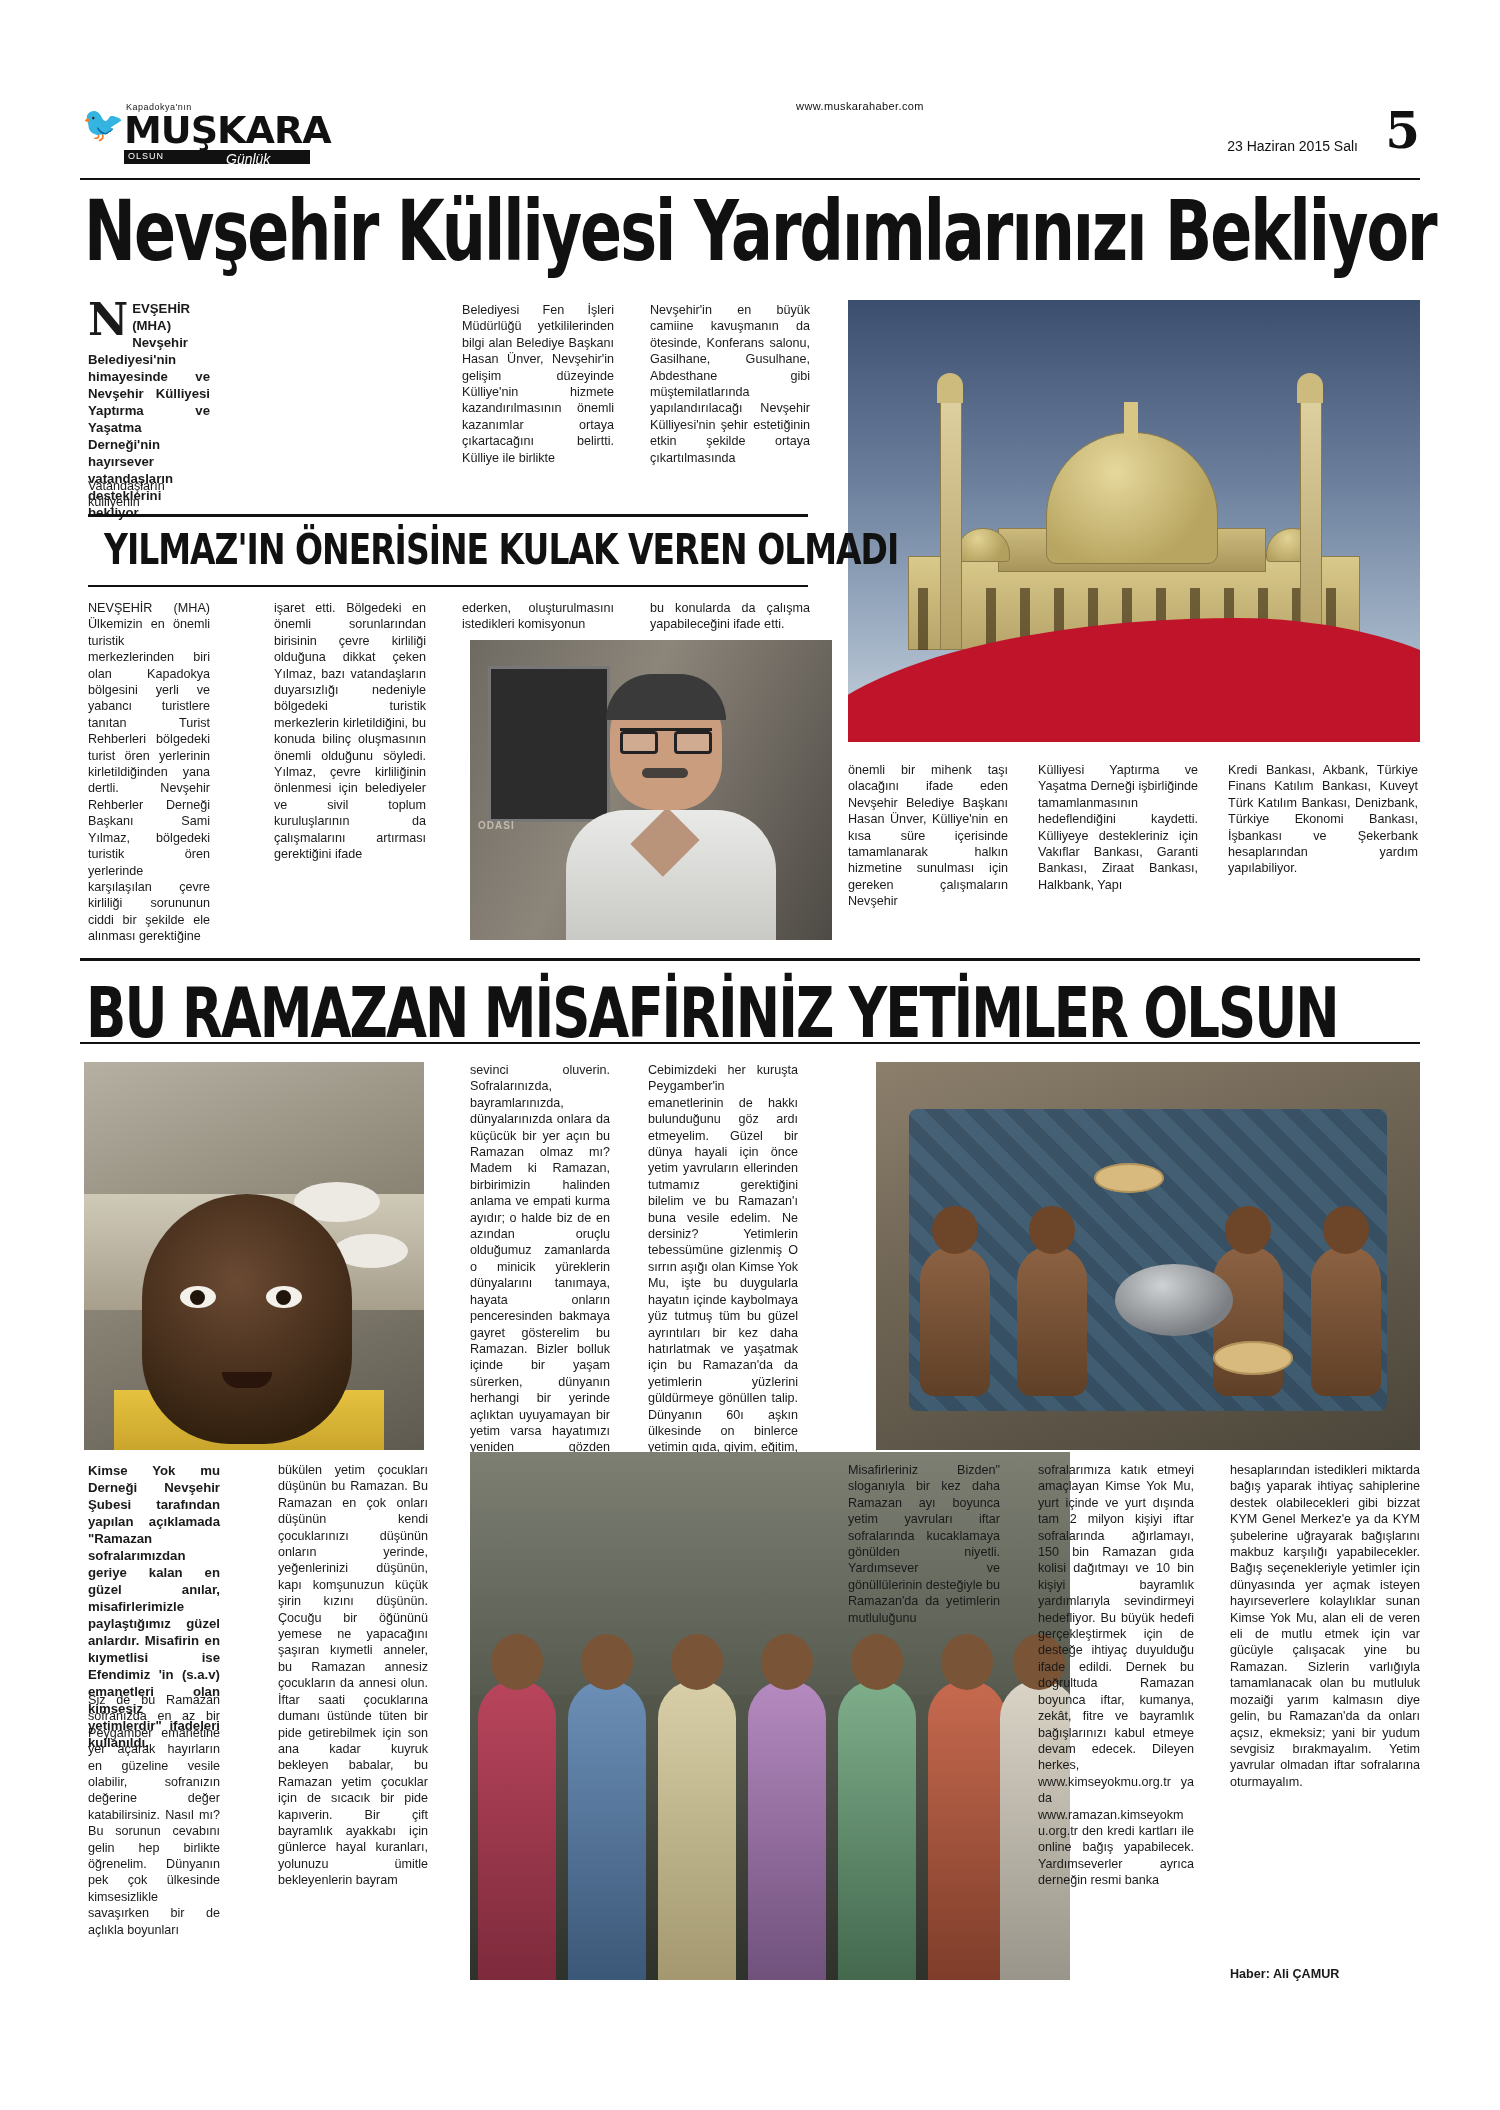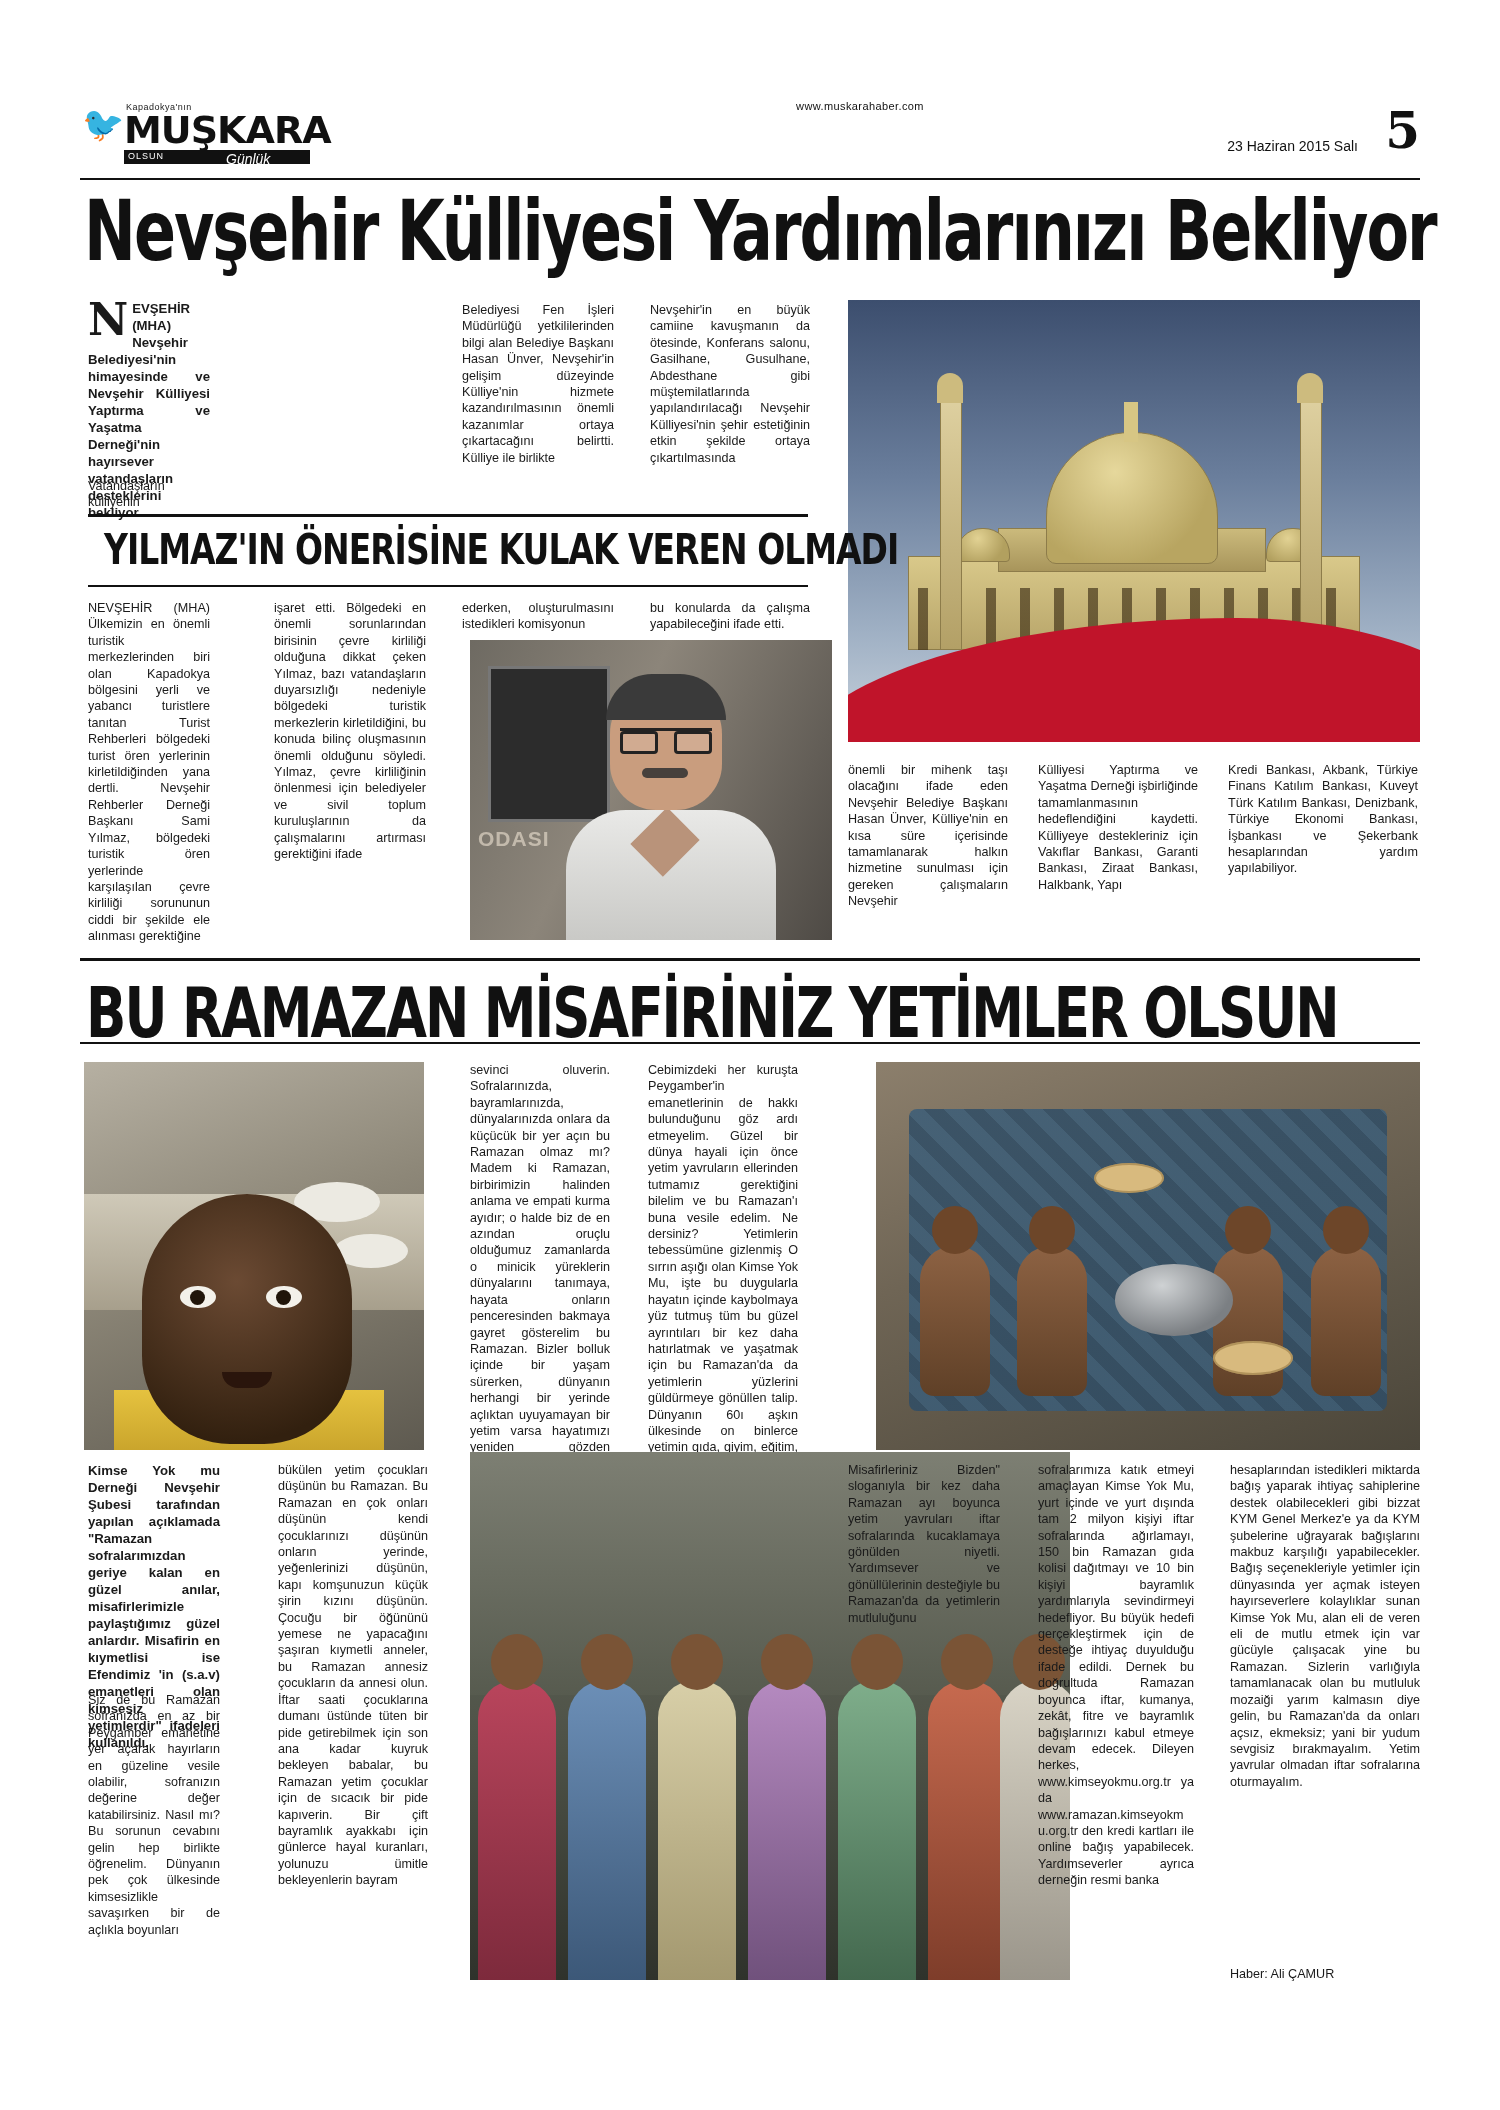--- a/index.html
+++ b/index.html
@@ -322,23 +322,23 @@
   }
   .portrait .collar {
     position: absolute;
     left: 172px; bottom: 72px;
     width: 46px; height: 52px;
     background: #b9937a;
     transform: rotate(45deg);
   }
   .portrait .label {
     position: absolute;
-    left: 8px; top: 187px;
+    left: 8px; top: 180px;
     color: #d9cfc0;
-    font-size: 21px;
+    font-size: 10px;
     font-weight: bold;
     letter-spacing: 1px;
     opacity: .75;
   }
   .kid {
     left: 84px; top: 1062px;
     width: 340px; height: 388px;
   }
   .kid .bg {
     position: absolute; inset: 0;
@@ -595,15 +595,15 @@
         <span class="head"></span>
       </div>
     <div class="child" style="left:530px; background:linear-gradient(180deg,#d9d4c6,#9a958a);">
         <span class="head"></span>
       </div>
   </div>
 
   <div class="col" style="left:848px; top:1462px; width:152px;">Misafirleriniz Bizden" sloganıyla bir kez daha Ramazan ayı boyunca yetim yavruları iftar sofralarında kucaklamaya gönülden niyetli. Yardımsever ve gönüllülerinin desteğiyle bu Ramazan'da da yetimlerin mutluluğunu</div>
   <div class="col" style="left:1038px; top:1462px; width:156px;">sofralarımıza katık etmeyi amaçlayan Kimse Yok Mu, yurt içinde ve yurt dışında tam 2 milyon kişiyi iftar sofralarında ağırlamayı, 150 bin Ramazan gıda kolisi dağıtmayı ve 10 bin kişiyi bayramlık yardımlarıyla sevindirmeyi hedefliyor. Bu büyük hedefi gerçekleştirmek için de desteğe ihtiyaç duyulduğu ifade edildi. Dernek bu doğrultuda Ramazan boyunca iftar, kumanya, zekât, fitre ve bayramlık bağışlarınızı kabul etmeye devam edecek. Dileyen herkes, www.kimseyokmu.org.tr ya da www.ramazan.kimseyokm u.org.tr den kredi kartları ile online bağış yapabilecek. Yardımseverler ayrıca derneğin resmi banka</div>
   <div class="col" style="left:1230px; top:1462px; width:190px;">hesaplarından istedikleri miktarda bağış yaparak ihtiyaç sahiplerine destek olabilecekleri gibi bizzat KYM Genel Merkez'e ya da KYM şubelerine uğrayarak bağışlarını makbuz karşılığı yapabilecekler. Bağış seçenekleriyle yetimler için dünyasında yer açmak isteyen hayırseverlere kolaylıklar sunan Kimse Yok Mu, alan eli de veren eli de mutlu etmek için var gücüyle çalışacak yine bu Ramazan. Sizlerin varlığıyla tamamlanacak olan bu mutluluk mozaiği yarım kalmasın diye gelin, bu Ramazan'da da onları açsız, ekmeksiz; yani bir yudum sevgisiz bırakmayalım. Yetim yavrular olmadan iftar sofralarına oturmayalım.</div>
-  <div class="col" style="left:1230px; top:1966px; width:190px; font-weight:normal;">Haber: Ali ÇAMUR</div>
+  <div class="col" style="left:1230px; top:1966px; width:190px; font-weight:bold;">Haber: Ali ÇAMUR</div>
 
 </div>
 
 </body></html>

